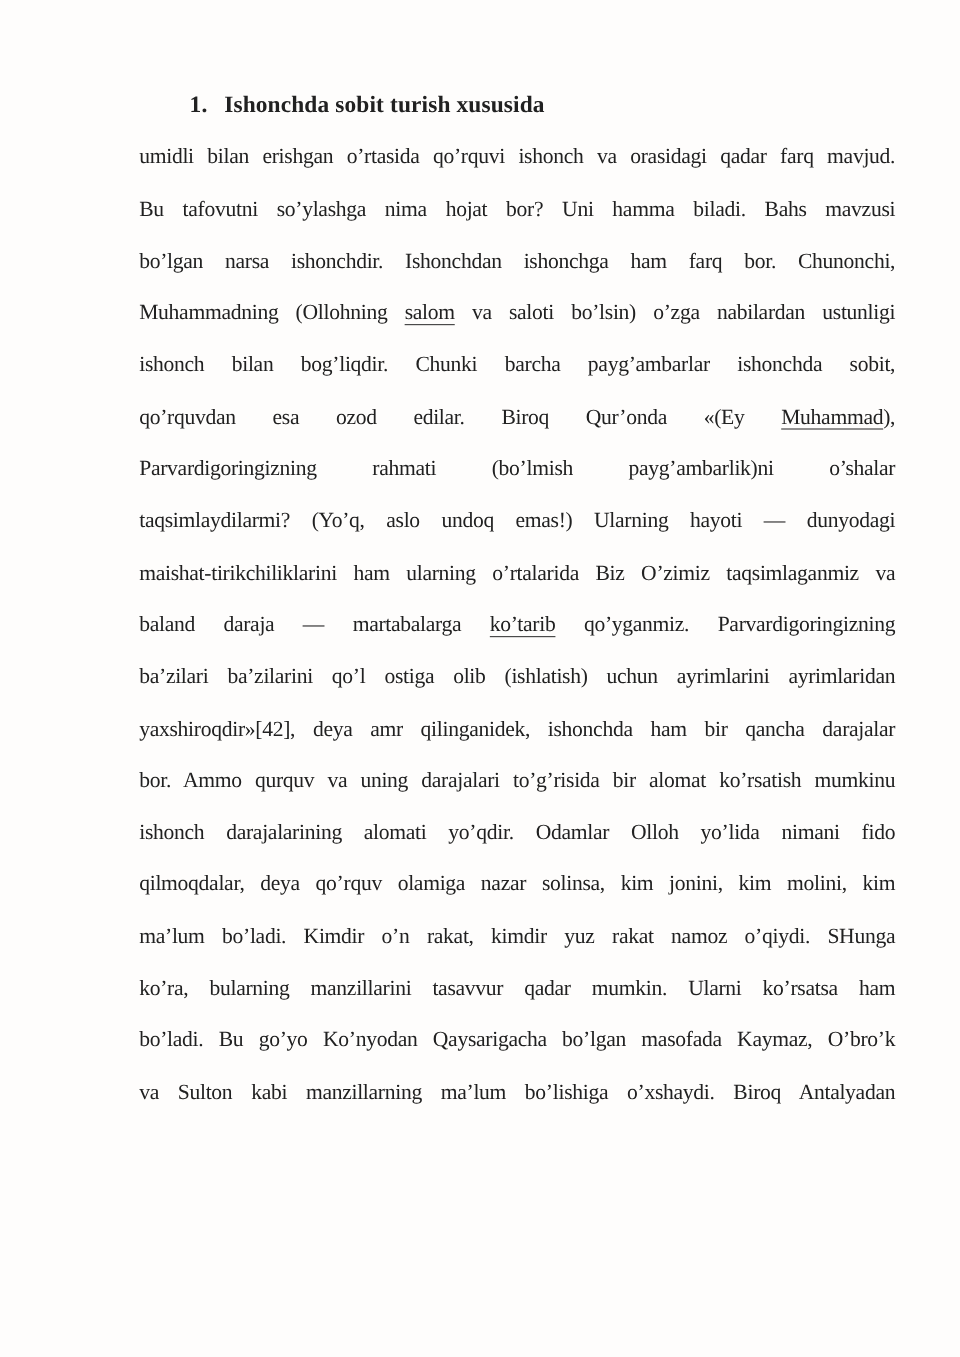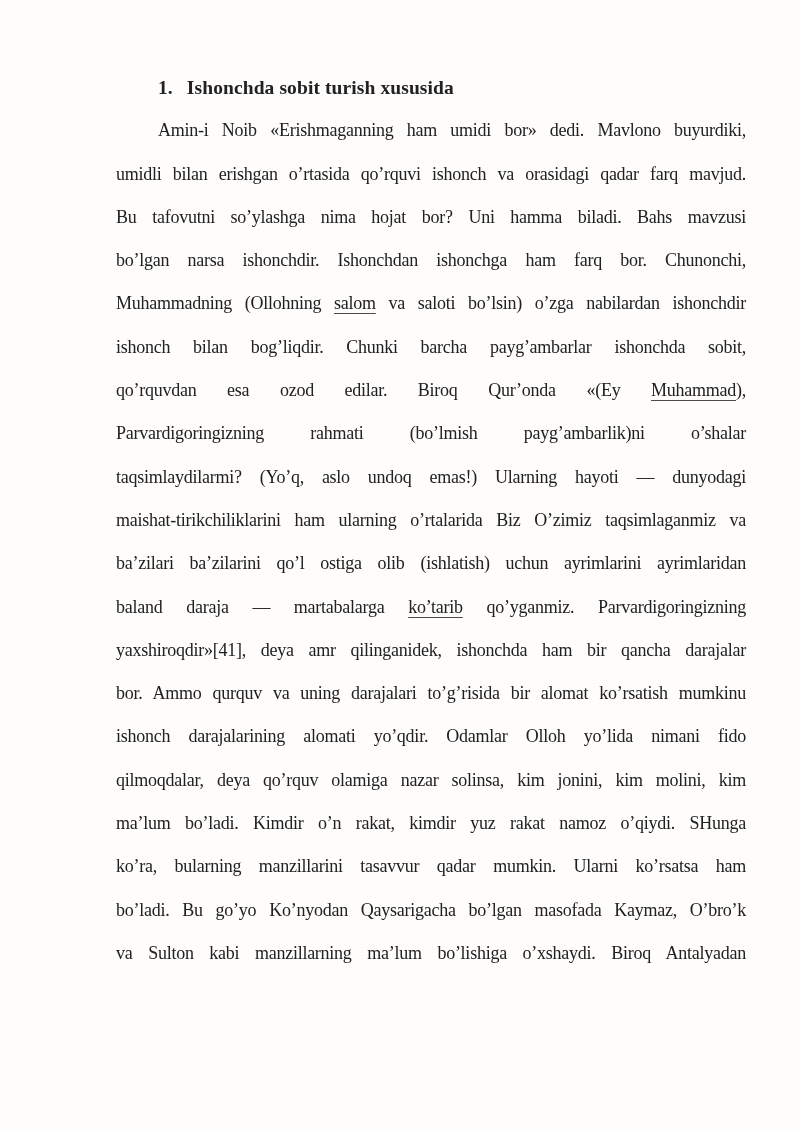--- a/index.html
+++ b/index.html
@@ -52,33 +52,32 @@
     text-decoration-thickness: 1px;
     text-decoration-color: #4a4a4a;
   }
 </style>
 </head>
 <body>
 
 <div class="page" style="background: rgb(254, 253, 252); color: rgb(33, 33, 33);">
   <h1 class="heading"><span class="num">1.</span><span>Ishonchda sobit turish xususida</span></h1>
   <div>
-      <div class="line indent"><span>Amin-i Noib «Erishmaganning ham umidi bor» dedi. Mavlono buyurdiki,</span></div>
       <div class="line"><span>umidli bilan erishgan o’rtasida qo’rquvi ishonch va orasidagi qadar farq mavjud.</span></div>
       <div class="line"><span>Bu tafovutni so’ylashga nima hojat bor? Uni hamma biladi. Bahs mavzusi</span></div>
       <div class="line"><span>bo’lgan narsa ishonchdir. Ishonchdan ishonchga ham farq bor. Chunonchi,</span></div>
-      <div class="line"><span>Muhammadning (Ollohning </span><span class="u">salom</span><span> va saloti bo’lsin) o’zga nabilardan ishonchdir</span></div>
+      <div class="line"><span>Muhammadning (Ollohning </span><span class="u">salom</span><span> va saloti bo’lsin) o’zga nabilardan ustunligi</span></div>
       <div class="line"><span>ishonch bilan bog’liqdir. Chunki barcha payg’ambarlar ishonchda sobit,</span></div>
       <div class="line"><span>qo’rquvdan esa ozod edilar. Biroq Qur’onda «(Ey </span><span class="u">Muhammad</span><span>),</span></div>
       <div class="line"><span>Parvardigoringizning rahmati (bo’lmish payg’ambarlik)ni o’shalar</span></div>
       <div class="line"><span>taqsimlaydilarmi? (Yo’q, aslo undoq emas!) Ularning hayoti — dunyodagi</span></div>
       <div class="line"><span>maishat-tirikchiliklarini ham ularning o’rtalarida Biz O’zimiz taqsimlaganmiz va</span></div>
+      <div class="line"><span>baland daraja — martabalarga </span><span class="u">ko’tarib</span><span> qo’yganmiz. Parvardigoringizning</span></div>
       <div class="line"><span>ba’zilari ba’zilarini qo’l ostiga olib (ishlatish) uchun ayrimlarini ayrimlaridan</span></div>
-      <div class="line"><span>baland daraja — martabalarga </span><span class="u">ko’tarib</span><span> qo’yganmiz. Parvardigoringizning</span></div>
-      <div class="line"><span>yaxshiroqdir»[41], deya amr qilinganidek, ishonchda ham bir qancha darajalar</span></div>
+      <div class="line"><span>yaxshiroqdir»[42], deya amr qilinganidek, ishonchda ham bir qancha darajalar</span></div>
       <div class="line"><span>bor. Ammo qurquv va uning darajalari to’g’risida bir alomat ko’rsatish mumkinu</span></div>
       <div class="line"><span>ishonch darajalarining alomati yo’qdir. Odamlar Olloh yo’lida nimani fido</span></div>
       <div class="line"><span>qilmoqdalar, deya qo’rquv olamiga nazar solinsa, kim jonini, kim molini, kim</span></div>
       <div class="line"><span>ma’lum bo’ladi. Kimdir o’n rakat, kimdir yuz rakat namoz o’qiydi. SHunga</span></div>
       <div class="line"><span>ko’ra, bularning manzillarini tasavvur qadar mumkin. Ularni ko’rsatsa ham</span></div>
       <div class="line"><span>bo’ladi. Bu go’yo Ko’nyodan Qaysarigacha bo’lgan masofada Kaymaz, O’bro’k</span></div>
       <div class="line"><span>va Sulton kabi manzillarning ma’lum bo’lishiga o’xshaydi. Biroq Antalyadan</span></div>
     </div>
 </div>
 

